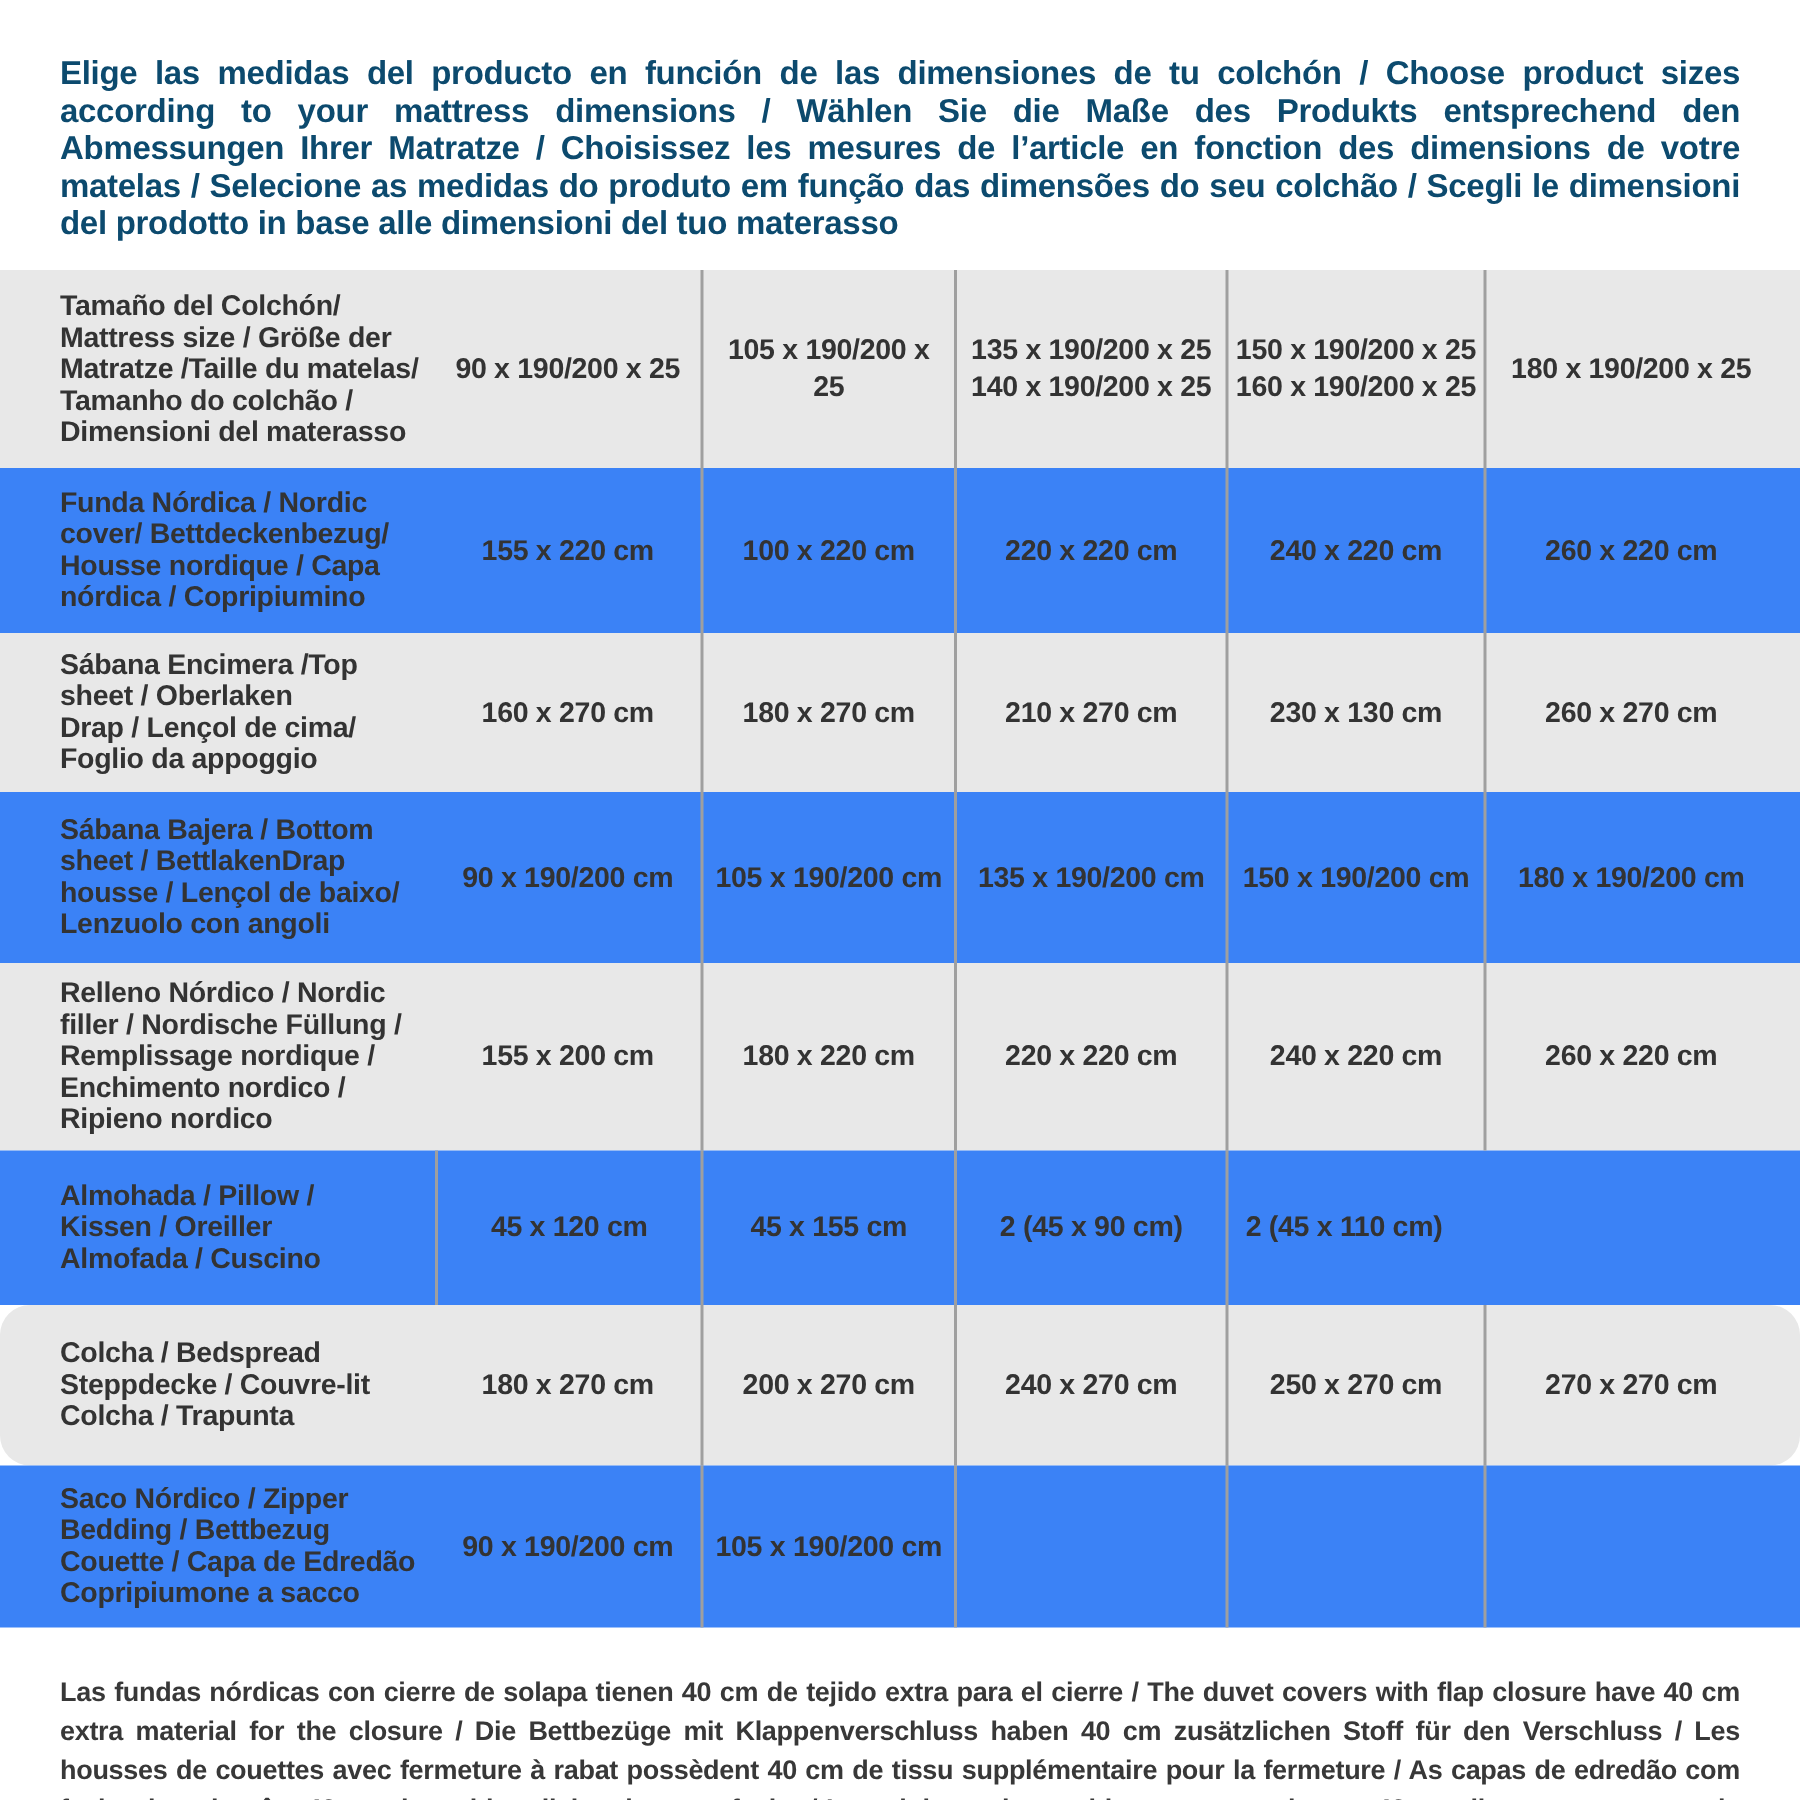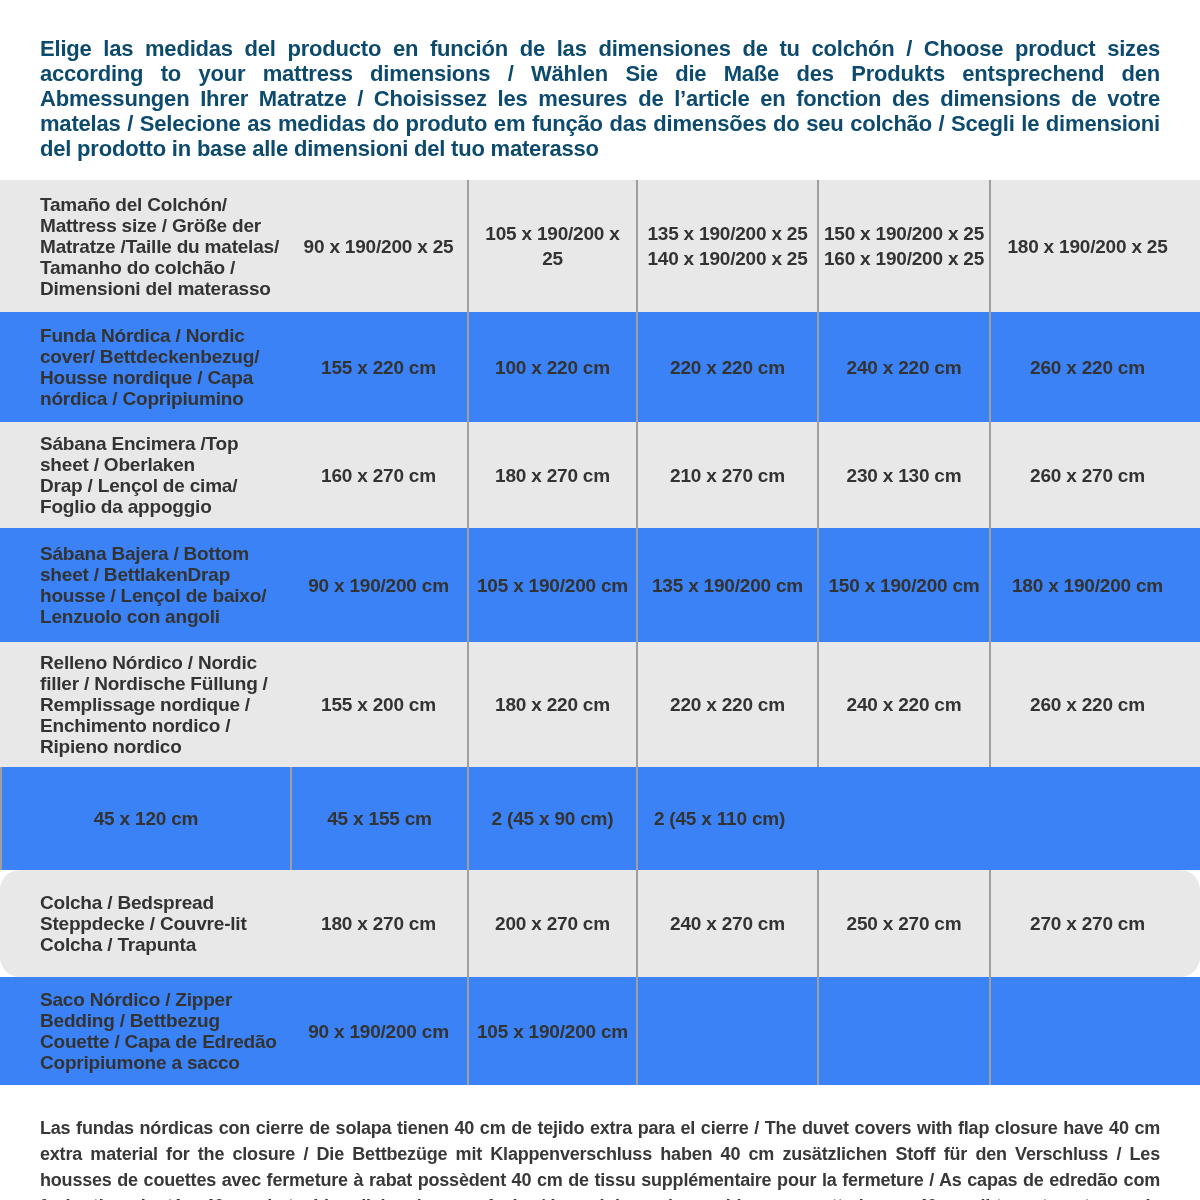--- a/index.html
+++ b/index.html
@@ -122,20 +122,23 @@
 Enchimento nordico /
 Ripieno nordico</div>
       <div class="cell val">155 x 200 cm</div>
       <div class="cell val bl">180 x 220 cm</div>
       <div class="cell val bl">220 x 220 cm</div>
       <div class="cell val bl">240 x 220 cm</div>
       <div class="cell val bl last">260 x 220 cm</div>
     </div>
 
     <div class="t-row white rh6">
+      <div class="cell label">Almohada  / Pillow /
+Kissen / Oreiller
+Almofada / Cuscino</div>
       <div class="cell val bl">45 x 120 cm</div>
       <div class="cell val bl">45 x 155 cm</div>
       <div class="cell val bl">2 (45 x 90 cm)</div>
       <div class="cell val bl last">2 (45 x 110 cm)</div>
     </div>
 
     <div class="t-row gray rh7">
       <div class="cell label">Colcha / Bedspread
 Steppdecke / Couvre-lit
 Colcha / Trapunta</div>

